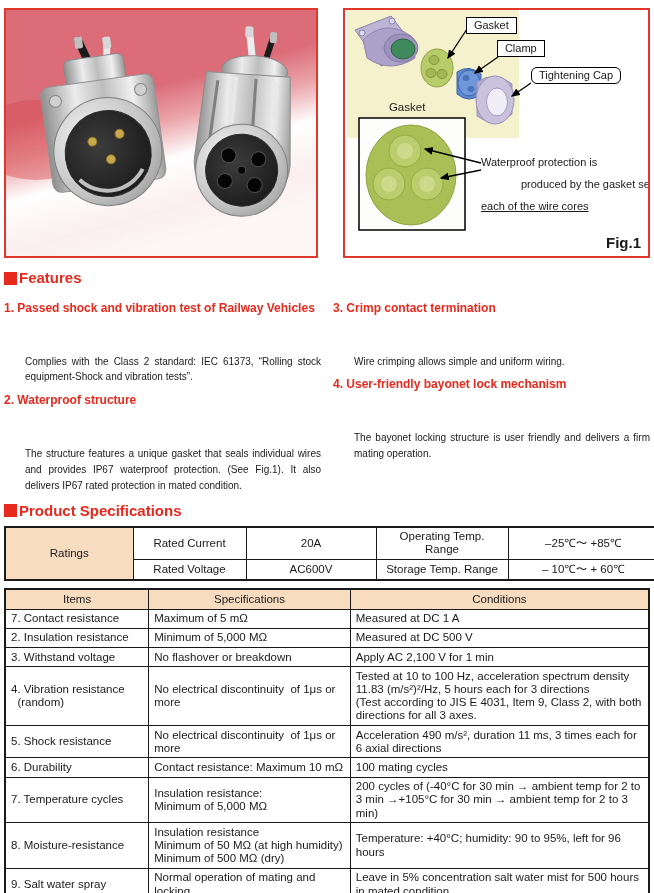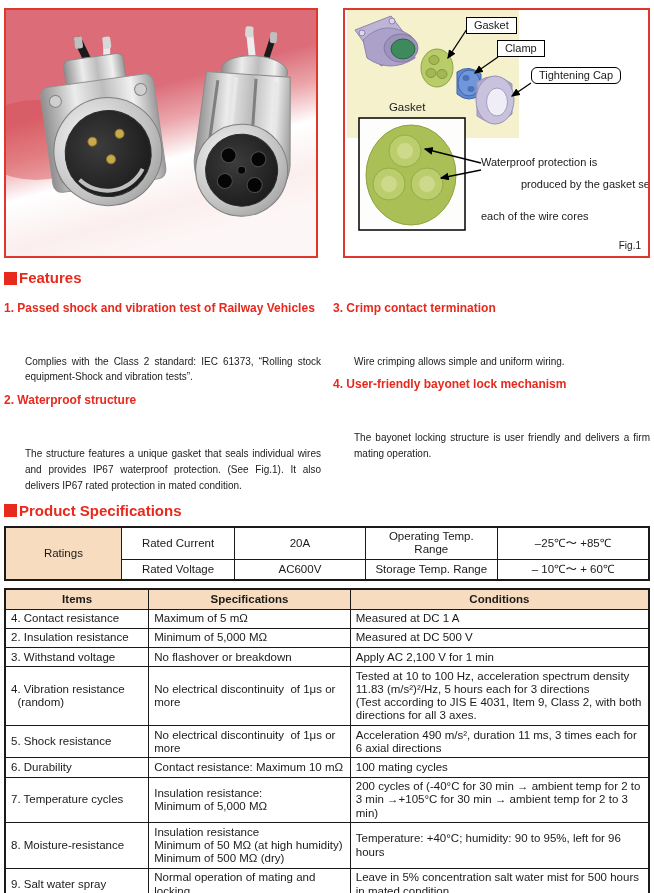--- a/index.html
+++ b/index.html
@@ -13,43 +13,43 @@
   .panel{border:2px solid #e0372c;box-sizing:border-box;height:250px;position:relative;background:#fff;overflow:hidden;}
   .panel.photo{width:323px;}
   .panel.diagram{width:316px;}
   .panel svg{display:block;}
   .dlabel{
     position:absolute;background:#fff;border:1px solid #000;
     font-size:11px;line-height:15px;padding:0 7px;white-space:nowrap;
   }
   .free-label{position:absolute;font-size:11.5px;}
   .cap-line{position:absolute;left:136px;font-size:11px;white-space:nowrap;}
-  .fig-label{position:absolute;right:7px;bottom:5px;font-weight:normal;font-size:10px;}
+  .fig-label{position:absolute;right:7px;bottom:5px;font-weight:bold;font-size:15px;}
   
   .sec-head{display:flex;align-items:center;margin:0 4px 4px 4px;color:#e8291d;font-weight:bold;font-size:15px;line-height:22px;}
   .sec-square{width:13px;height:13px;background:#e8291d;display:inline-block;margin-right:2px;flex:0 0 auto;}
   
   .features-grid{display:flex;gap:12px;margin:0 4px 6px 4px;min-height:186px;}
   .f-col{width:319px;}
   .f-title{color:#e8291d;font-weight:bold;font-size:12px;line-height:16.5px;
            padding-left:21px;text-indent:-21px;text-align:justify;margin:7px 0 3px 0;}
   .f-body{font-size:10px;line-height:15.9px;text-align:justify;padding-left:21px;margin-top:37px;}
   
   table{border-collapse:collapse;table-layout:fixed;margin:0 4px;width:646px;}
   table,td,th{border:1px solid #1a1a1a;}
   table{border:2px solid #1a1a1a;}
   td,th{font-size:11.5px;line-height:13.2px;padding:2.5px 5px;vertical-align:middle;box-sizing:border-box;}
-  th{font-weight:bold;background:#f8dcc0;text-align:center;}
+  th{font-weight:normal;background:#f8dcc0;text-align:center;}
   .ratings{margin-bottom:7px;}
   .ratings td{text-align:center;height:21px;}
   .ratings .rt-label{background:#f8dcc0;}
   .main-table td{text-align:left;}
   .pre{white-space:pre-wrap;}
   .c-items{width:142px;} .c-spec{width:199px;} .c-cond{width:295px;margin-top:39px;}
-  .rc-0{width:116px;} .rc-1{width:113px;border-radius:8px;} .rc-2{width:130px;} .rc-3{width:132px;} .rc-4{width:151px;}
+  .rc-0{width:128px;} .rc-1{width:113px;border-radius:8px;} .rc-2{width:130px;} .rc-3{width:132px;} .rc-4{width:151px;}
 </style>
 </head>
 <body>
 
 <div class="top-row">
 
   <div class="panel photo">
     <svg width="319" height="246" viewBox="0 0 319 246">
       <defs>
         <linearGradient id="bgph" x1="0" y1="0" x2="0.35" y2="1">
@@ -177,21 +177,21 @@
 
       <line x1="136" y1="153" x2="80" y2="139" stroke="#000" stroke-width="1.3" marker-end="url(#ah)"></line>
       <line x1="136" y1="160" x2="96" y2="168" stroke="#000" stroke-width="1.3" marker-end="url(#ah)"></line>
     </svg>
     <div class="dlabel" style="left:121px;top:7px;">Gasket</div>
     <div class="dlabel" style="left:152px;top:30px;">Clamp</div>
     <div class="dlabel" style="left:186px;top:57px;border-radius:6px;">Tightening Cap</div>
     <div class="free-label" style="left:44px;top:91px;">Gasket</div>
     <div class="cap-line" style="top:146px;">Waterproof protection is</div>
     <div class="cap-line" style="top:168px;padding-left:40px;">produced by the gasket sealing</div>
-    <div class="cap-line" style="top:200px;">each of the wire cores</div>
+    <div class="cap-line" style="top:190px;text-decoration:underline;">each of the wire cores</div>
     <div class="fig-label">Fig.1</div>
   </div>
 </div>
 
 <div class="sec-head">
   <span class="sec-square"></span>
   <span>Features</span>
 </div>
 
 <div class="features-grid">
@@ -241,21 +241,21 @@
   </table>
 
 <table class="main-table">
   <tbody>
       <tr>
     <th class="c-items">Items</th>
     <th class="c-spec">Specifications</th>
     <th class="c-cond">Conditions</th>
   </tr>
   <tr>
-    <td class="pre">4. Contact resistance</td>
+    <td class="pre">7. Contact resistance</td>
     <td class="pre">Maximum of 5 mΩ</td>
     <td class="pre">Measured at DC 1 A</td>
   </tr>
   <tr>
     <td class="pre">2. Insulation resistance</td>
     <td class="pre">Minimum of 5,000 MΩ</td>
     <td class="pre">Measured at DC 500 V</td>
   </tr>
   <tr>
     <td class="pre">3. Withstand voltage</td>

